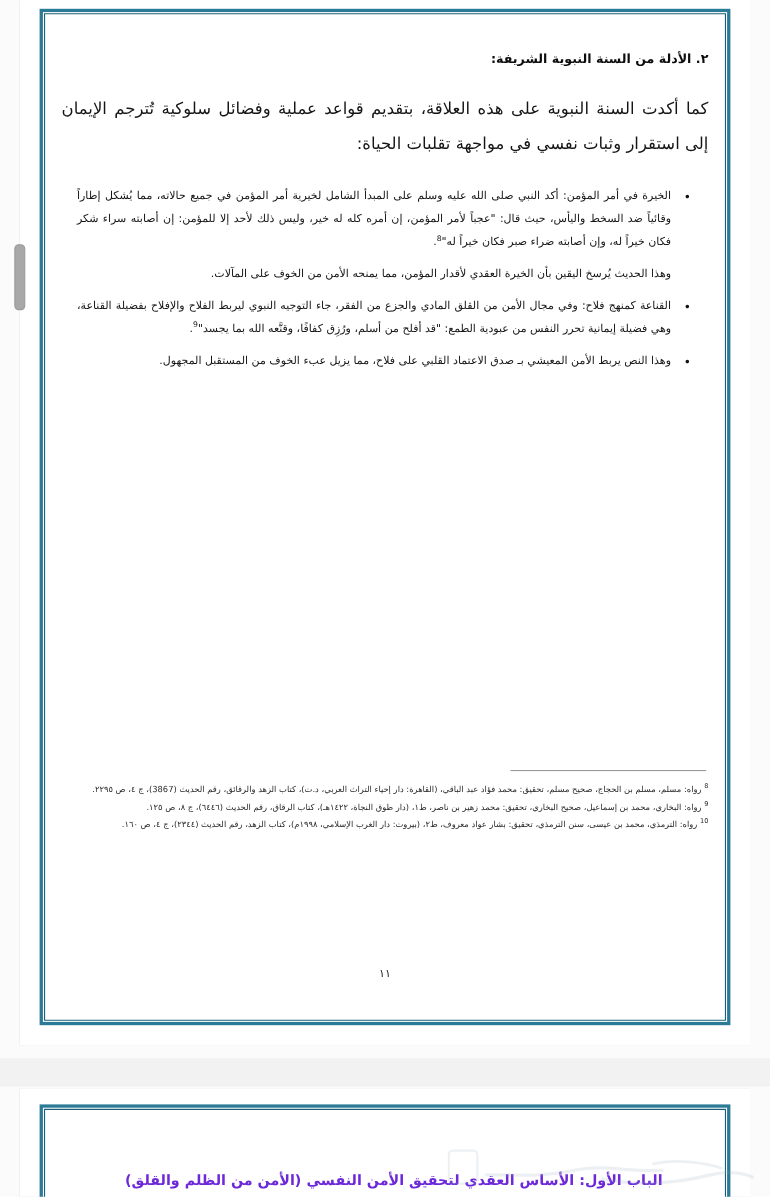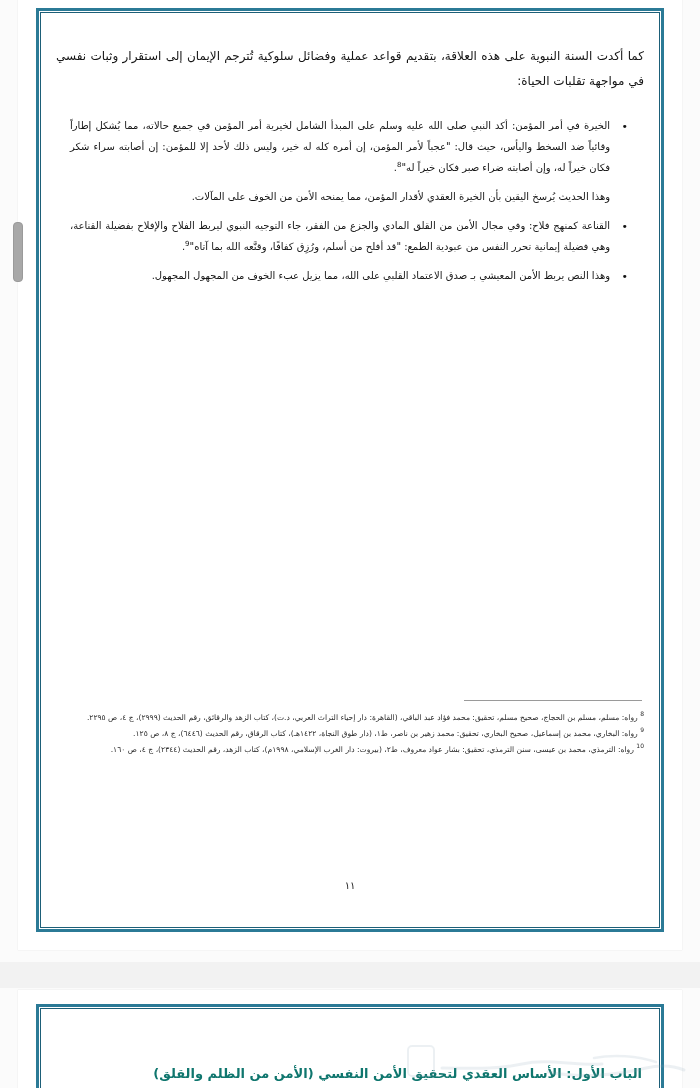--- a/index.html
+++ b/index.html
@@ -90,21 +90,21 @@
   
   .section-heading {
     font-size: 11.5px;
     font-weight: bold;
     text-align: right;
     margin: 0 0 22px 0;
     line-height: 1.6;
     color: #0d0d0d;
   }
   .intro-para {
-    font-size: 12px;
+    font-size: 15px;
     line-height: 2.05;
     margin: 0 0 22px 0;
     text-align: justify;
     color: #151515;
   }
   .bullet-list {
     list-style: none;
     margin: 14px;
     padding: 0;
   }
@@ -174,26 +174,26 @@
     text-align: center;
     font-size: 10px;
     color: #1a1a1a;
     direction: rtl;
   }
 
   
   .chapter-title {
     position: absolute;
     left: 40px;
-    right: 40px;
+    right: 24px;
     top: 74px;
-    text-align: right;
+    text-align: center;
     font-size: 13px;
     font-weight: bold;
-    color: #0f766e;
+    color: #6d28d9;
     direction: rtl;
     line-height: 1.5;
   }
 
   
   .watermark {
     position: absolute;
     left: 398px;
     top: 1040px;
     width: 290px;
@@ -215,44 +215,45 @@
 </head>
 <body>
 
 <div class="viewer">
 
   <div class="page page-one">
     <div class="frame"></div>
 
     <div class="content">
 
+      <h2 class="section-heading">٢. الأدلة من السنة النبوية الشريفة:</h2>
 
       <p class="intro-para">كما أكدت السنة النبوية على هذه العلاقة، بتقديم قواعد عملية وفضائل سلوكية تُترجم الإيمان إلى استقرار وثبات نفسي في مواجهة تقلبات الحياة:</p>
 
       <ul class="bullet-list">
         <li class="bullet-item">
           <span>الخيرة في أمر المؤمن: أكد النبي صلى الله عليه وسلم على المبدأ الشامل لخيرية أمر المؤمن في جميع حالاته، مما يُشكل إطاراً وقائياً ضد السخط واليأس، حيث قال: "عجباً لأمر المؤمن، إن أمره كله له خير، وليس ذلك لأحد إلا للمؤمن: إن أصابته سراء شكر فكان خيراً له، وإن أصابته ضراء صبر فكان خيراً له"</span><sup class="fn">8</sup><span>.</span>
         </li>
         <li class="bullet-item no-bullet">
           <span>وهذا الحديث يُرسخ اليقين بأن الخيرة العقدي لأقدار المؤمن، مما يمنحه الأمن من الخوف على المآلات.</span>
         </li>
         <li class="bullet-item">
-          <span>القناعة كمنهج فلاح: وفي مجال الأمن من القلق المادي والجزع من الفقر، جاء التوجيه النبوي ليربط الفلاح والإفلاح بفضيلة القناعة، وهي فضيلة إيمانية تحرر النفس من عبودية الطمع: "قد أفلح من أسلم، ورُزِق كفافًا، وقنَّعه الله بما آتاه"</span><sup class="fn">9</sup><span>.</span>
+          <span>القناعة كمنهج فلاح: وفي مجال الأمن من القلق المادي والجزع من الفقر، جاء التوجيه النبوي ليربط الفلاح والإفلاح بفضيلة القناعة، وهي فضيلة إيمانية تحرر النفس من عبودية الطمع: "قد أفلح من أسلم، ورُزِق كفافًا، وقنَّعه الله بما يجسد"</span><sup class="fn">9</sup><span>.</span>
         </li>
         <li class="bullet-item">
-          <span>وهذا النص يربط الأمن المعيشي بـ صدق الاعتماد القلبي على الله، مما يزيل عبء الخوف من المجهول المجهول.</span>
+          <span>وهذا النص يربط الأمن المعيشي بـ صدق الاعتماد القلبي على فلاح، مما يزيل عبء الخوف من المستقبل المجهول.</span>
         </li>
       </ul>
     </div>
 
     <div class="footnotes">
       <div class="fn-rule"></div>
       <p class="fn-item">
         <sup>8</sup>
-        <span>رواه: مسلم، مسلم بن الحجاج، صحيح مسلم، تحقيق: محمد فؤاد عبد الباقي، (القاهرة: دار إحياء التراث العربي، د.ت)، كتاب الزهد والرقائق، رقم الحديث (٢٩٩٩)، ج ٤، ص ٢٢٩٥.</span>
+        <span>رواه: مسلم، مسلم بن الحجاج، صحيح مسلم، تحقيق: محمد فؤاد عبد الباقي، (القاهرة: دار إحياء التراث العربي، د.ت)، كتاب الزهد والرقائق، رقم الحديث (3867)، ج ٤، ص ٢٢٩٥.</span>
       </p>
       <p class="fn-item">
         <sup>9</sup>
         <span>رواه: البخاري، محمد بن إسماعيل، صحيح البخاري، تحقيق: محمد زهير بن ناصر، ط١، (دار طوق النجاة، ١٤٢٢هـ)، كتاب الرقاق، رقم الحديث (٦٤٤٦)، ج ٨، ص ١٢٥.</span>
       </p>
       <p class="fn-item">
         <sup>10</sup>
         <span>رواه: الترمذي، محمد بن عيسى، سنن الترمذي، تحقيق: بشار عواد معروف، ط٢، (بيروت: دار الغرب الإسلامي، ١٩٩٨م)، كتاب الزهد، رقم الحديث (٢٣٤٤)، ج ٤، ص ١٦٠.</span>
       </p>
     </div>

